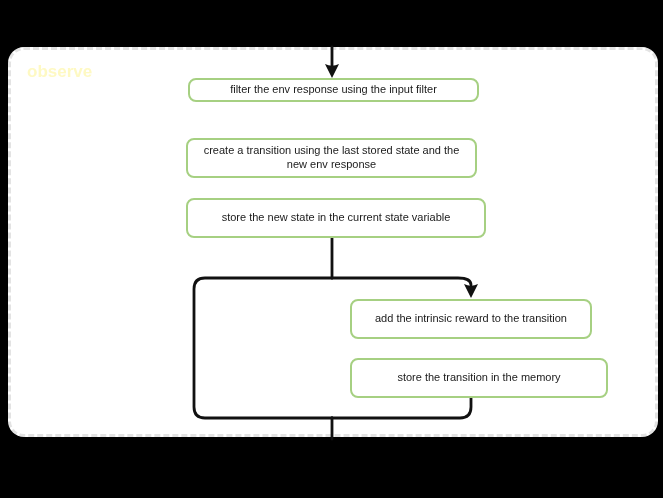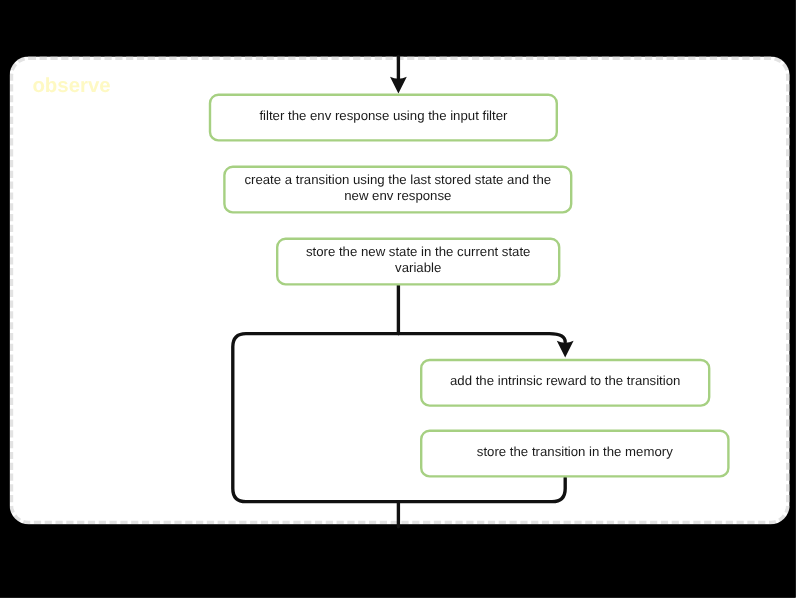--- a/index.html
+++ b/index.html
@@ -50,23 +50,23 @@
     display: flex;
     align-items: center;
     justify-content: center;
     text-align: center;
     font-size: 11px;
     line-height: 1.25;
     color: #1a1a1a;
     padding: 2px 8px;
     z-index: 3;
   }
-  .node-1 { left: 174px; top: 78px;  width: 291px; height: 40px; }
+  .node-1 { left: 188px; top: 78px;  width: 291px; height: 24px; }
   .node-2 { left: 186px; top: 138px; width: 291px; height: 40px; }
-  .node-3 { left: 186px; top: 198px; width: 237px; height: 40px; margin-left: 44px; }
+  .node-3 { left: 186px; top: 198px; width: 300px; height: 40px; }
   .node-4 { left: 350px; top: 299px; width: 242px; height: 40px; }
   .node-5 { left: 350px; top: 358px; width: 258px; height: 40px; }
   .branch-label {
     position: absolute;
     left: 348px;
     top: 258px;
     font-size: 11px;
     font-weight: bold;
     color: #111111;
     white-space: nowrap;

